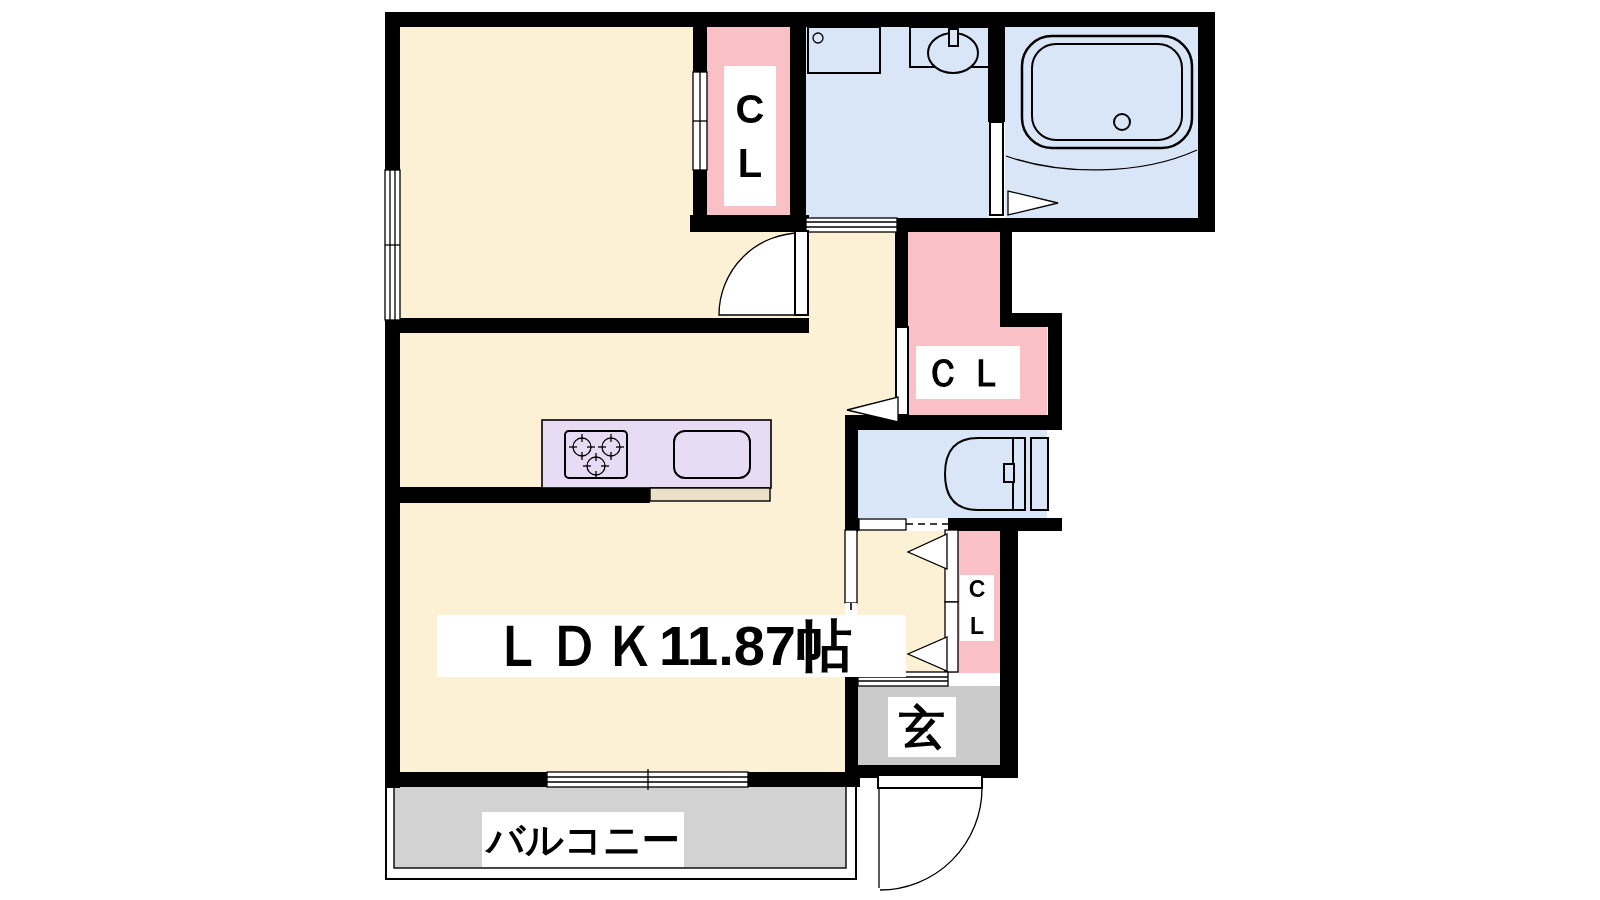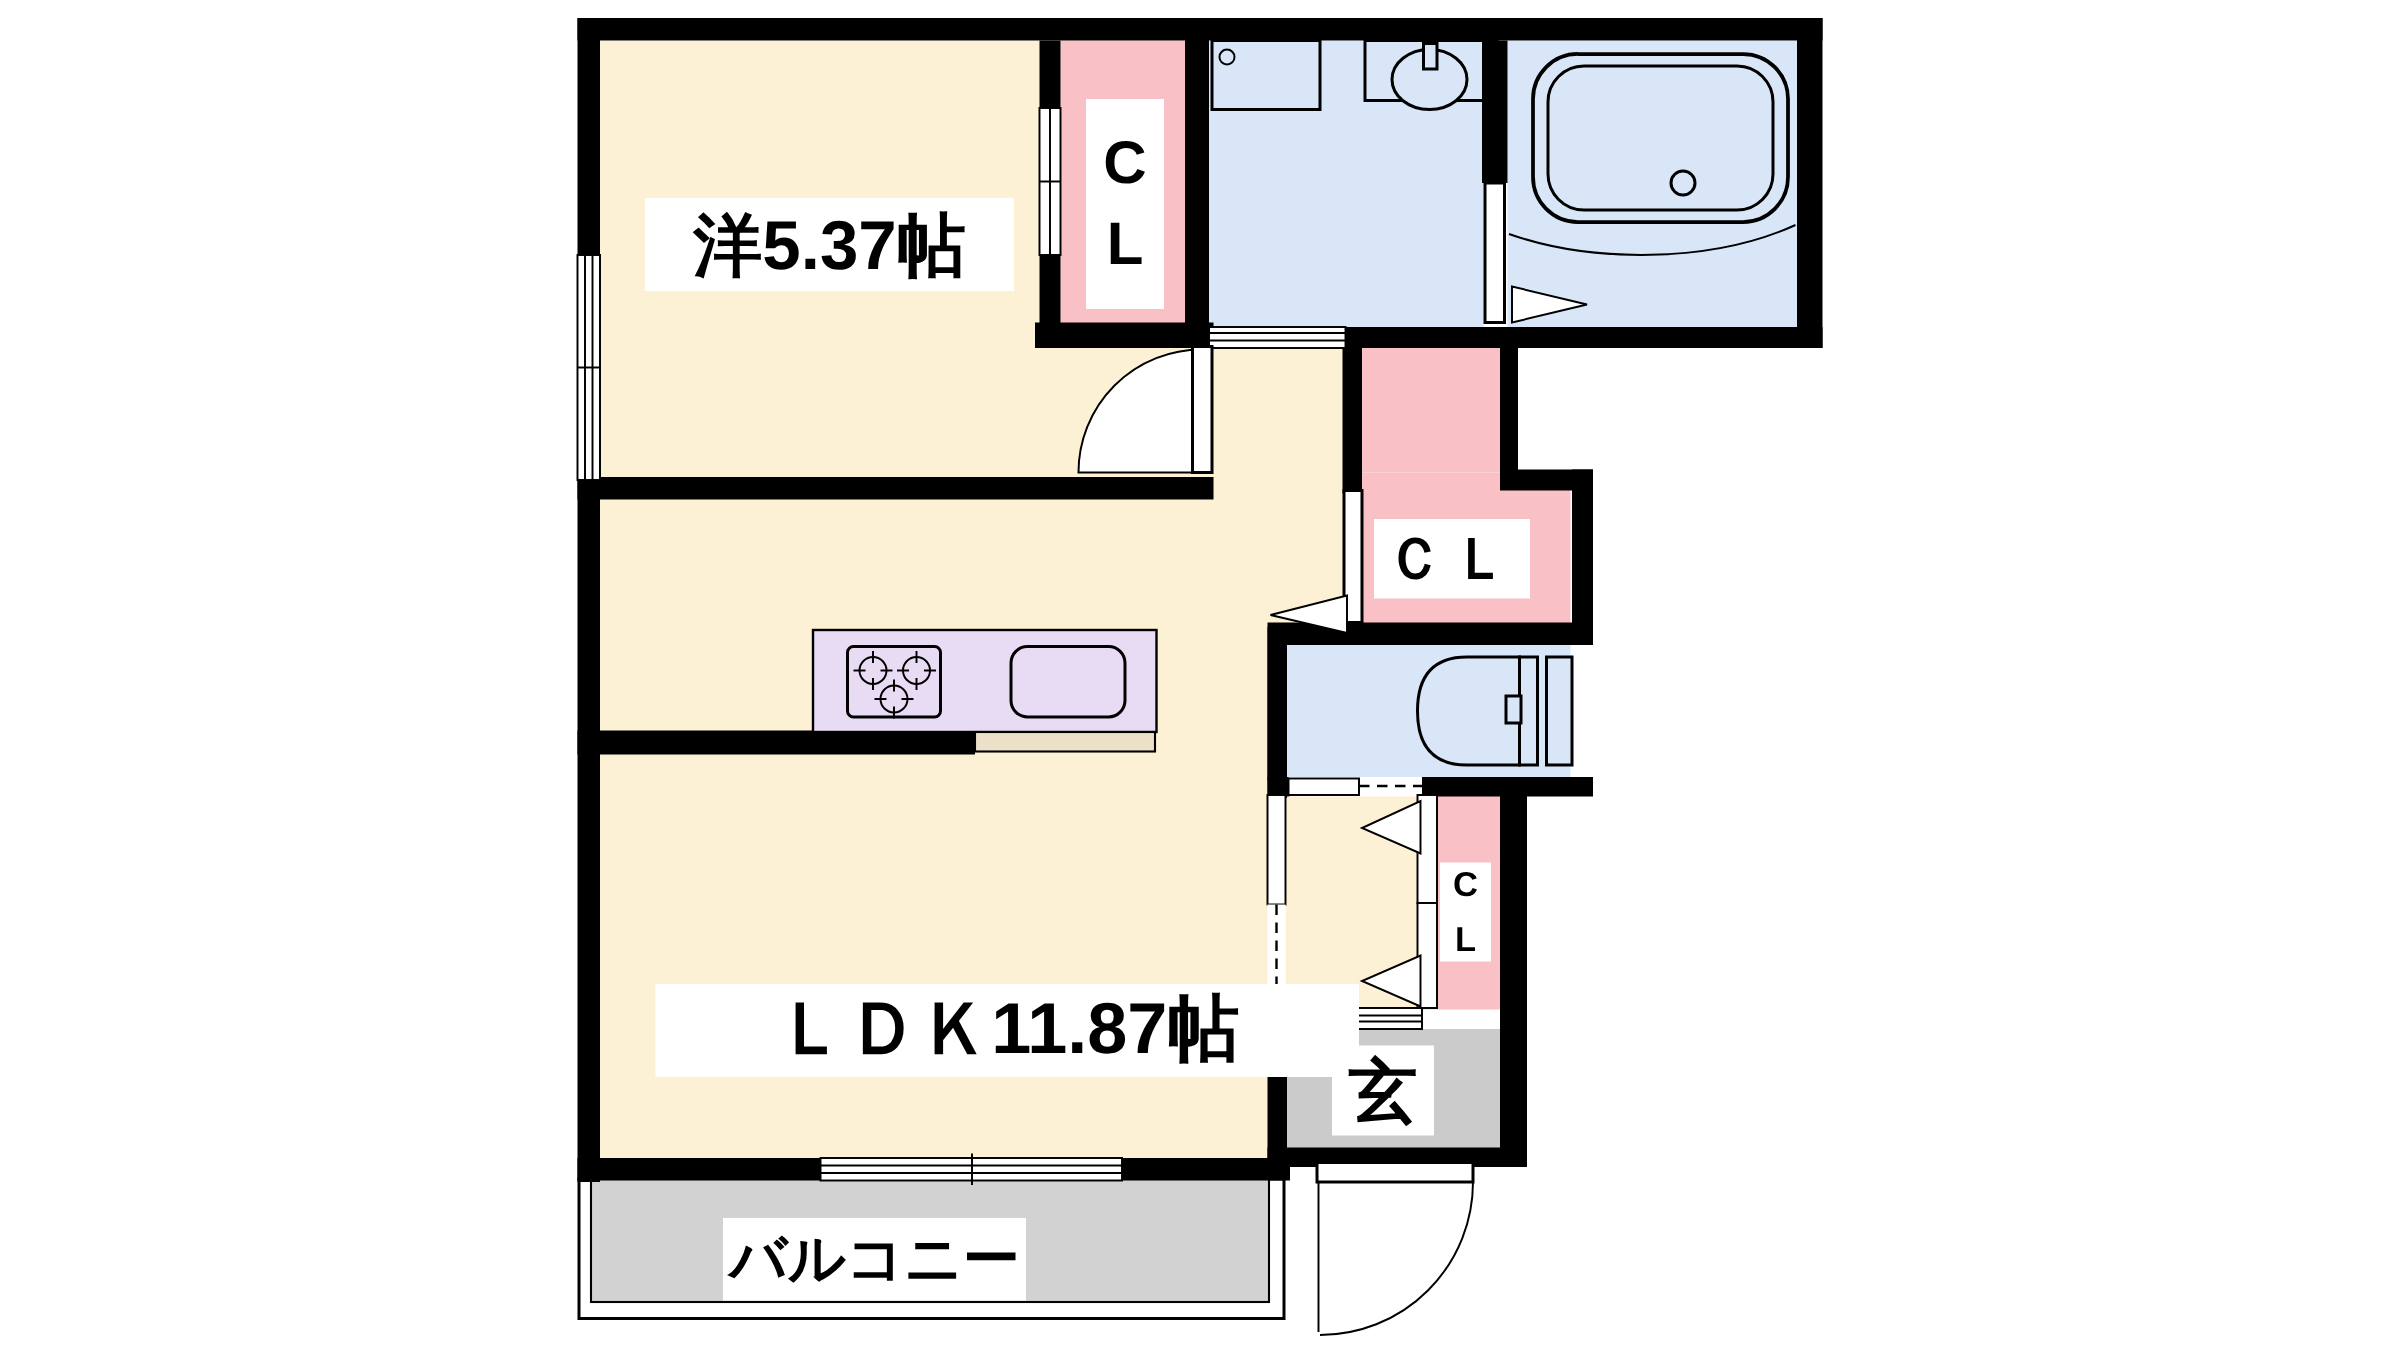--- a/index.html
+++ b/index.html
@@ -27,21 +27,21 @@
 
   
   .lbl{position:absolute;background:var(--label-bg);color:var(--label-text);
        font-weight:bold;display:flex;align-items:center;justify-content:center;
        line-height:1;white-space:nowrap;}
   .lbl.col{flex-direction:column;gap:14px;}
   .lbl-bedroom {left:430px;top:132px;width:246px;height:62px;font-size:46px;}
   .lbl-cl-top  {left:724px;top:66px;width:52px;height:140px;font-size:40px;gap:12px;}
   .lbl-cl-mid  {left:916px;top:346px;width:104px;height:53px;font-size:38px;letter-spacing:6px;}
   .lbl-cl-small{left:960px;top:575px;width:34px;height:66px;font-size:23px;gap:8px;}
-  .lbl-ldk     {left:437px;top:615px;width:469px;height:62px;font-size:48px;margin-top:41px;}
+  .lbl-ldk     {left:437px;top:615px;width:469px;height:62px;font-size:56px;}
   .lbl-genkan  {left:888px;top:697px;width:68px;height:60px;font-size:46px;}
   .lbl-balcony {left:482px;top:812px;width:202px;height:55px;font-size:38px;}
 </style>
 </head>
 <body>
 
 <div id="stage">
   <svg id="plansvg" width="1600" height="900" viewBox="0 0 1600 900">
     <defs>
       <g id="burner">
@@ -207,21 +207,20 @@
           <rect class="ol" x="565" y="431" width="62" height="47" rx="4"></rect>
           <use href="#burner" transform="translate(582,447)"></use>
           <use href="#burner" transform="translate(611,447)"></use>
           <use href="#burner" transform="translate(596,466)"></use>
         </g>
         <rect class="ol" x="674" y="431" width="76" height="47" rx="11"></rect>
       </g>
     </g>
   </svg>
 
-  <div class="lbl lbl-bedroom">洋5.37帖</div>
   <div class="lbl col lbl-cl-top">
     <span>C</span>
     <span>L</span>
   </div>
   <div class="lbl lbl-cl-mid">ＣＬ</div>
   <div class="lbl col lbl-cl-small">
     <span>C</span>
     <span>L</span>
   </div>
   <div class="lbl lbl-ldk">ＬＤＫ11.87帖</div>

